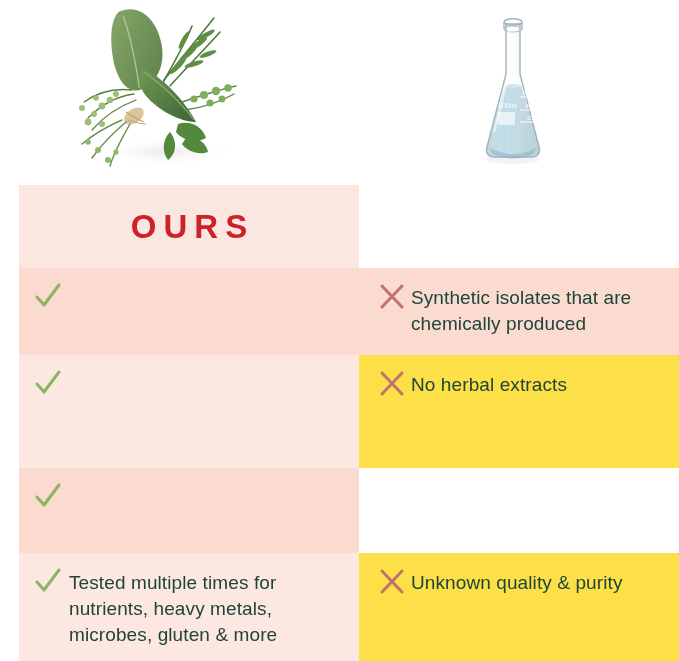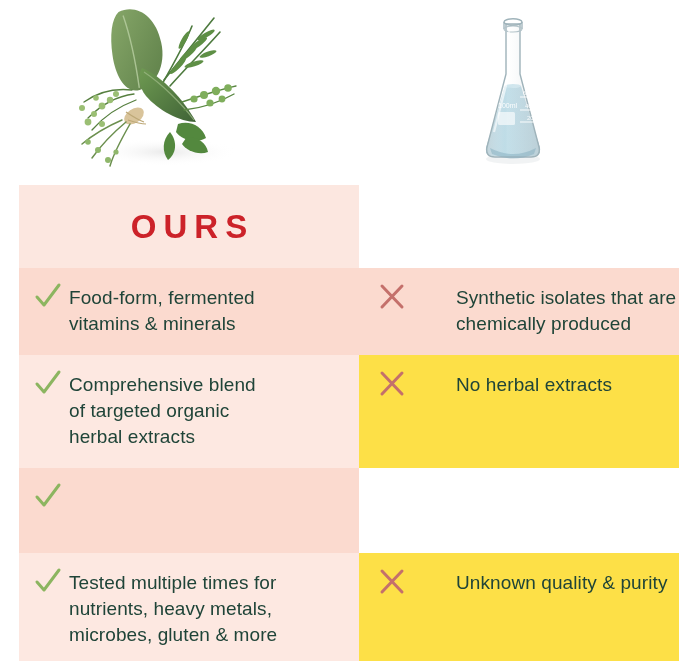--- a/index.html
+++ b/index.html
@@ -93,21 +93,21 @@
   .shade-dark.right  { background: #fbdacf; }
   .shade-light.left  { background: #fde8e1; }
   .shade-light.right { background: #fde047; }
 
   .cell-inner {
     display: flex;
     align-items: flex-start;
     padding-top: 17px;
   }
   .cell.left  .cell-inner { padding-left: 14px; }
-  .cell.right .cell-inner { padding-left: 18px; gap: 45px; }
+  .cell.right .cell-inner { padding-left: 18px; }
 
   .mark {
     flex: 0 0 auto;
     width: 30px;
     height: 30px;
     margin-right: 6px;
     margin-top: -3px;
   }
   .cell.right .mark { margin-right: 4px; }
   .mark svg { display: block; }
@@ -287,22 +287,20 @@
   </div>
 
   <div class="row r1">
     <div class="cell left shade-dark">
       <div class="cell-inner">
         <span class="mark">
           <svg width="30" height="30" viewBox="0 0 30 30">
             <path d="M4 15 L11 23 L26 3" stroke="#8cb560" stroke-width="3" fill="none" stroke-linecap="round" stroke-linejoin="round"></path>
           </svg>
         </span>
-        <span class="item-text">Food-form, fermented
-vitamins &amp; minerals</span>
       </div>
     </div>
     <div class="cell right shade-dark">
       <div class="cell-inner">
         <span class="mark">
           <svg width="30" height="30" viewBox="0 0 30 30">
             <path d="M5 4 L25 25 M25 4 L5 25" stroke="#c4706b" stroke-width="3" fill="none" stroke-linecap="round"></path>
           </svg>
         </span>
         <span class="item-text">Synthetic isolates that are
@@ -312,23 +310,20 @@
   </div>
 
   <div class="row r2">
     <div class="cell left shade-light">
       <div class="cell-inner">
         <span class="mark">
           <svg width="30" height="30" viewBox="0 0 30 30">
             <path d="M4 15 L11 23 L26 3" stroke="#8cb560" stroke-width="3" fill="none" stroke-linecap="round" stroke-linejoin="round"></path>
           </svg>
         </span>
-        <span class="item-text">Comprehensive blend
-of targeted organic
-herbal extracts</span>
       </div>
     </div>
     <div class="cell right shade-light">
       <div class="cell-inner">
         <span class="mark">
           <svg width="30" height="30" viewBox="0 0 30 30">
             <path d="M5 4 L25 25 M25 4 L5 25" stroke="#c4706b" stroke-width="3" fill="none" stroke-linecap="round"></path>
           </svg>
         </span>
         <span class="item-text">No herbal extracts</span>

